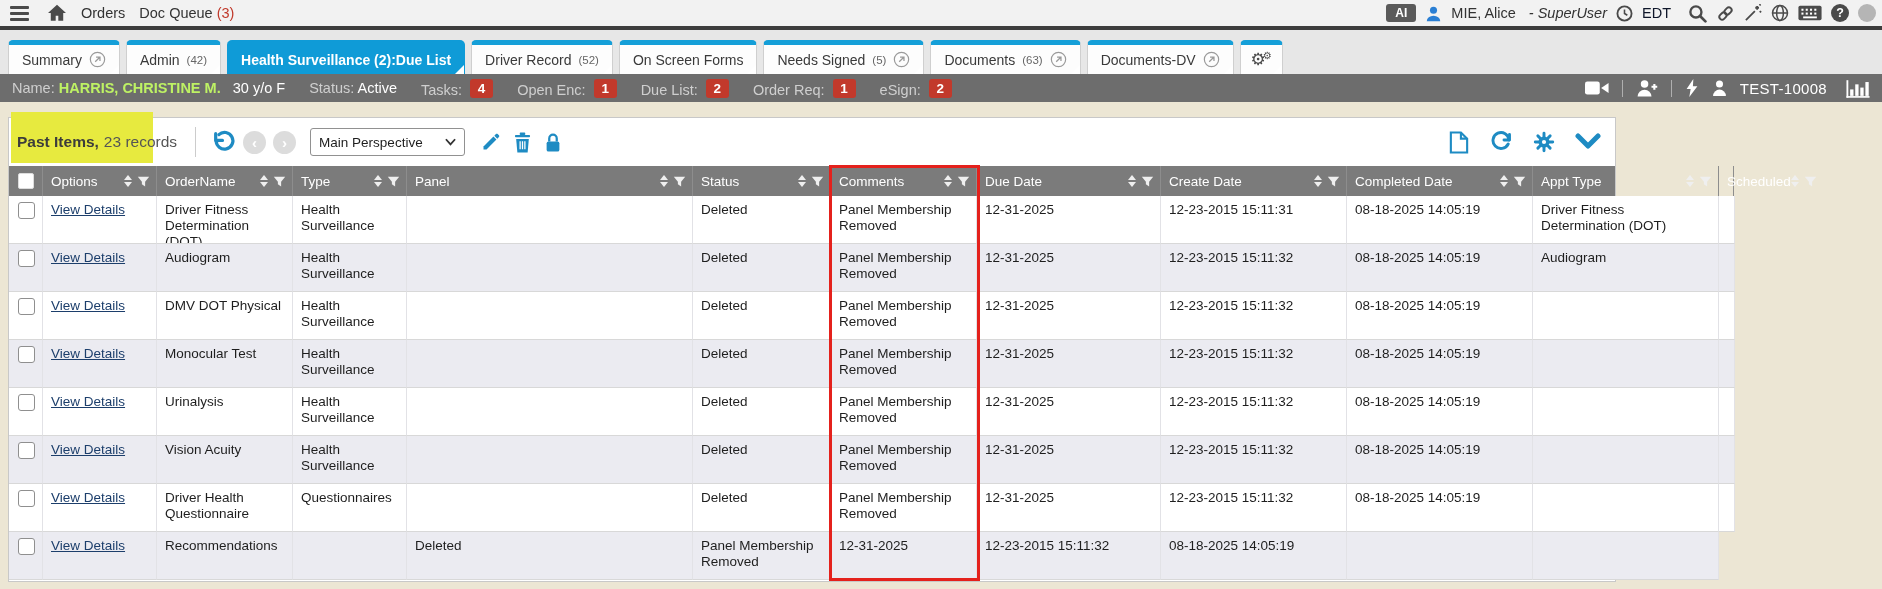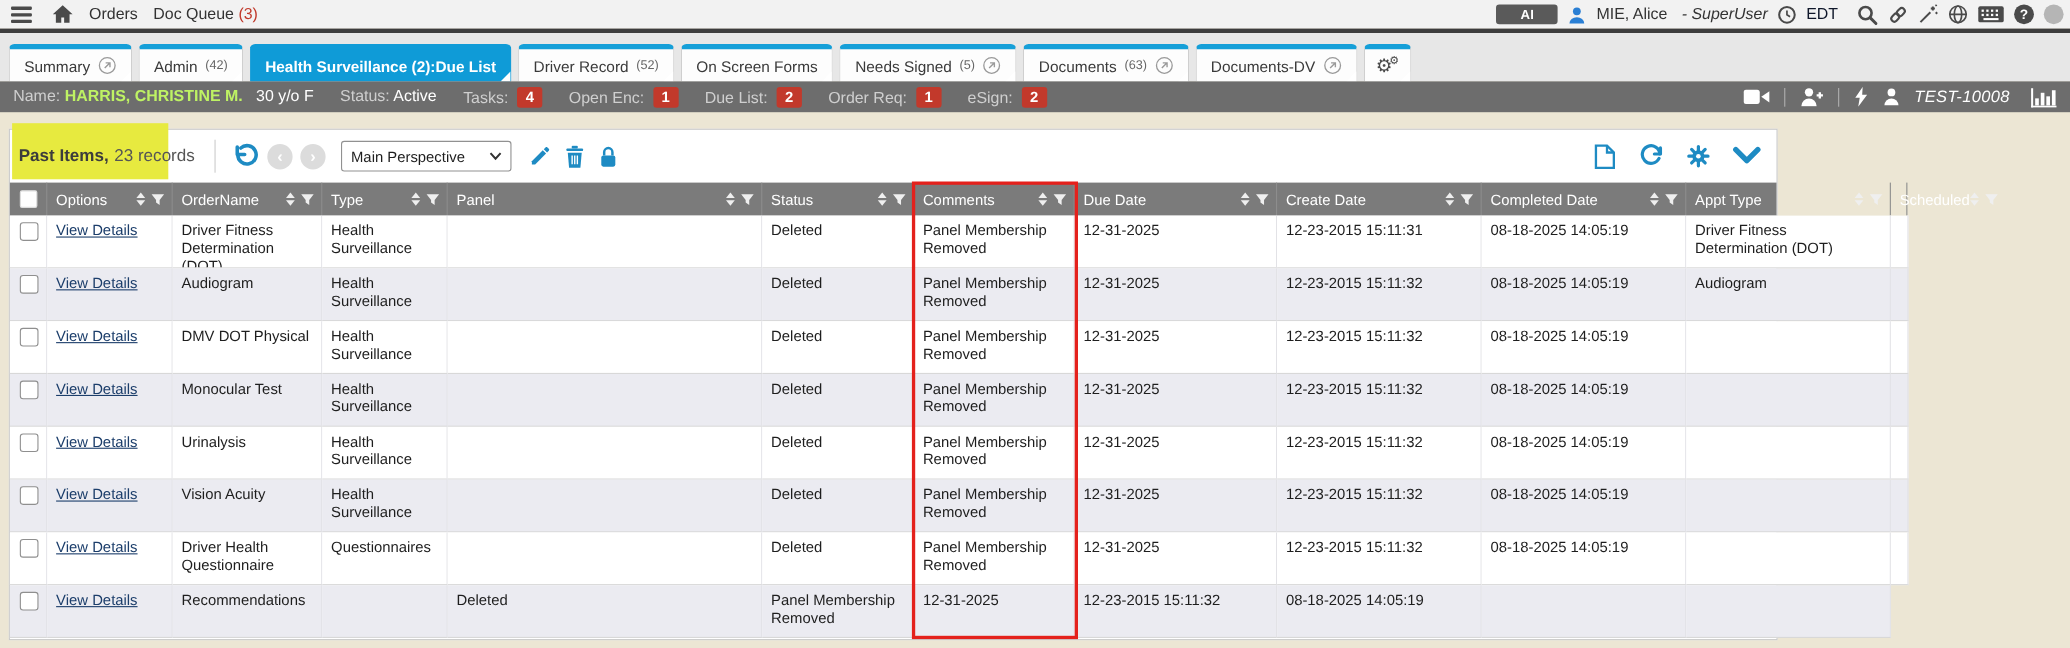--- a/index.html
+++ b/index.html
@@ -8,21 +8,21 @@
   
   .topbar{position:absolute;left:0;top:0;width:100%;height:26px;background:#f2f2f2;
     display:flex;align-items:center;justify-content:space-between;box-sizing:border-box;padding:0 6px;}
   .tb-left{display:flex;align-items:center;gap:14px;}
   .tb-right{display:flex;align-items:center;gap:9px;}
   .hamburger{display:flex;flex-direction:column;gap:3px;cursor:pointer;padding:2px 4px;}
   .hamburger i{display:block;width:19px;height:3px;background:#4a4a4a;border-radius:1px;}
   .crumb{font-size:14.5px;color:#333;text-decoration:none;cursor:pointer;}
   .crumb .red{color:#c0392b;}
   .ai-badge{background:#5a5a5a;color:#fff;font-weight:bold;font-size:12px;border-radius:3px;
-    padding:2px 22px;line-height:14px;cursor:pointer;}
+    padding:2px 9px;line-height:14px;cursor:pointer;}
   .tb-user{font-size:14.5px;color:#333;}
   .tb-role{font-size:14.5px;color:#333;font-style:italic;margin-left:4px;}
   .tz{font-size:14.5px;color:#0f172a;}
   .help-circle{width:18px;height:18px;border-radius:50%;background:#4a4a4a;color:#fff;font-weight:bold;
     font-size:12.5px;display:flex;align-items:center;justify-content:center;cursor:pointer;}
   .avatar{width:18px;height:18px;border-radius:50%;background:#b5b5b5;}
   .tbicon{display:flex;align-items:center;cursor:pointer;}
 
   .topbar-edge{position:absolute;left:0;top:26px;width:100%;height:4px;background:#3d3d3d;}
 
@@ -43,21 +43,21 @@
   
   .patientbar{position:absolute;left:0;top:74px;width:100%;height:28px;background:#6d6d6d;
     display:flex;align-items:center;justify-content:space-between;box-sizing:border-box;padding:0 12px;}
   .pb-left{display:flex;align-items:center;gap:24px;font-size:14.5px;}
   .pb-lbl{color:#cfcfcf;}
   .pb-val{color:#fff;}
   .pb-name{color:#bef264;font-weight:bold;}
   .pb-group{display:flex;align-items:flex-end;gap:8px;cursor:pointer;}
   .badge{background:#c2392b;color:#fff;font-weight:bold;font-size:13.5px;border-radius:3px;
     min-width:13px;text-align:center;padding:1px 5px;line-height:17px;}
-  .pb-right{display:flex;align-items:center;gap:13px;font-style:italic;}
+  .pb-right{display:flex;align-items:center;gap:13px;}
   .pb-div{width:1px;height:17px;background:rgba(255,255,255,.45);}
   .pb-id{color:#fff;font-size:15px;letter-spacing:.3px;cursor:pointer;}
   .pbicon{display:flex;align-items:center;cursor:pointer;}
 
   
   .panel{position:absolute;left:8px;top:117px;width:1608px;height:465px;background:#fff;
     border:1px solid #c8c8c8;box-sizing:border-box;}
 
   .toolbar{position:relative;height:48px;display:flex;align-items:center;box-sizing:border-box;
     padding:0 14px 0 8px;}

